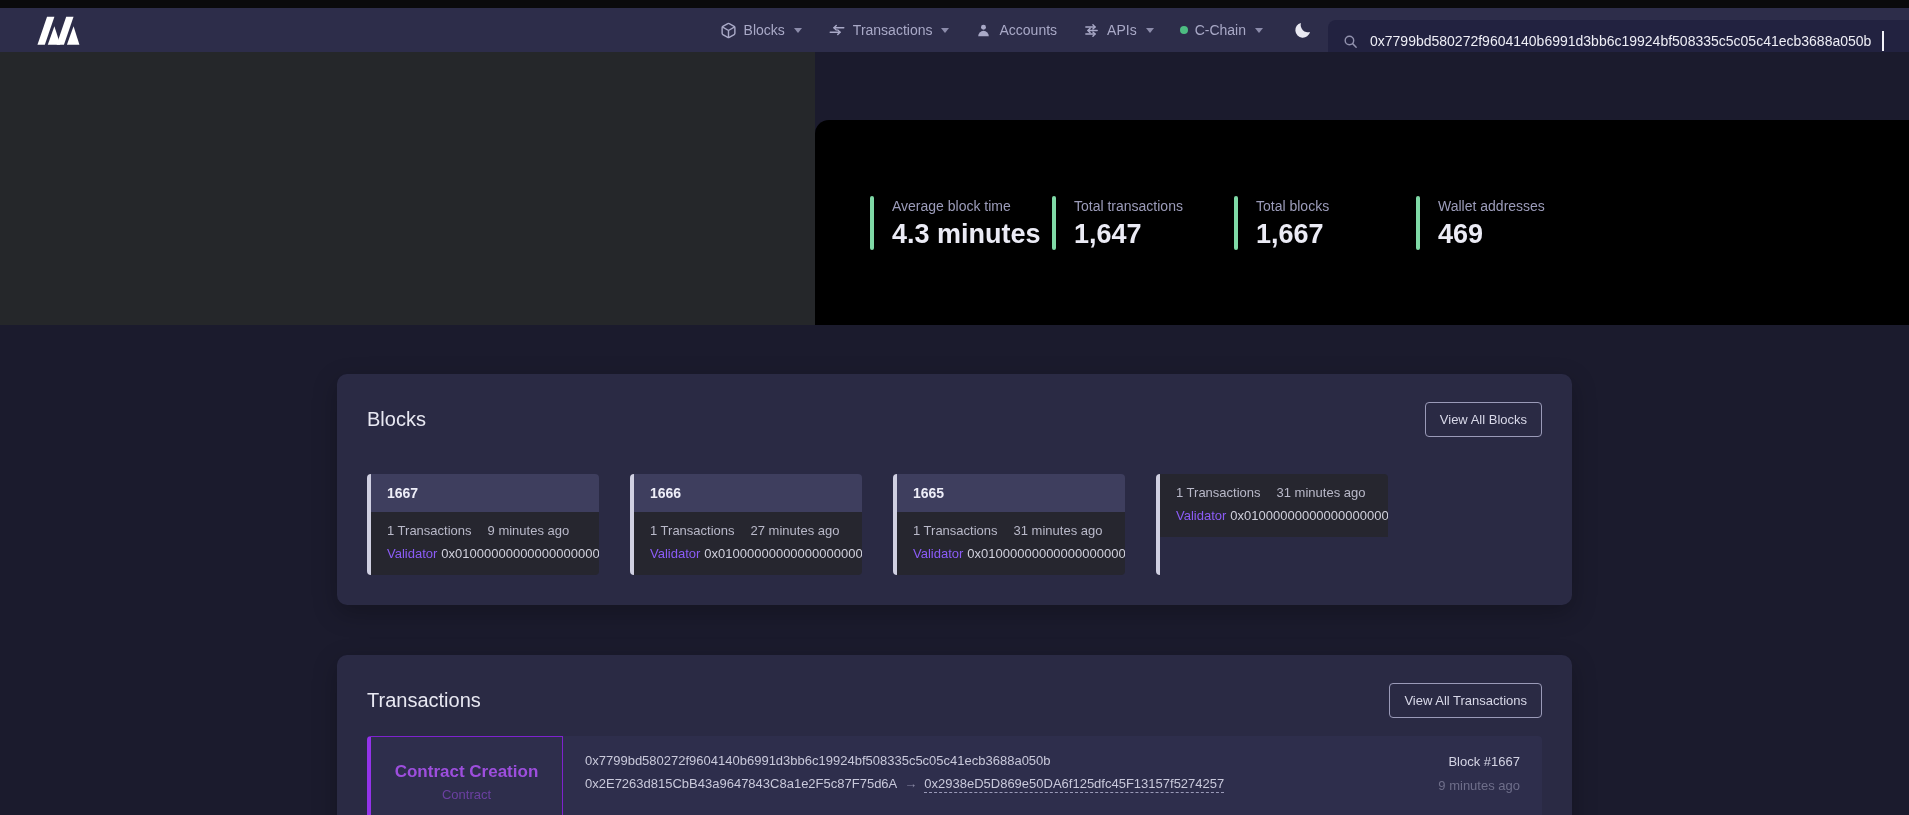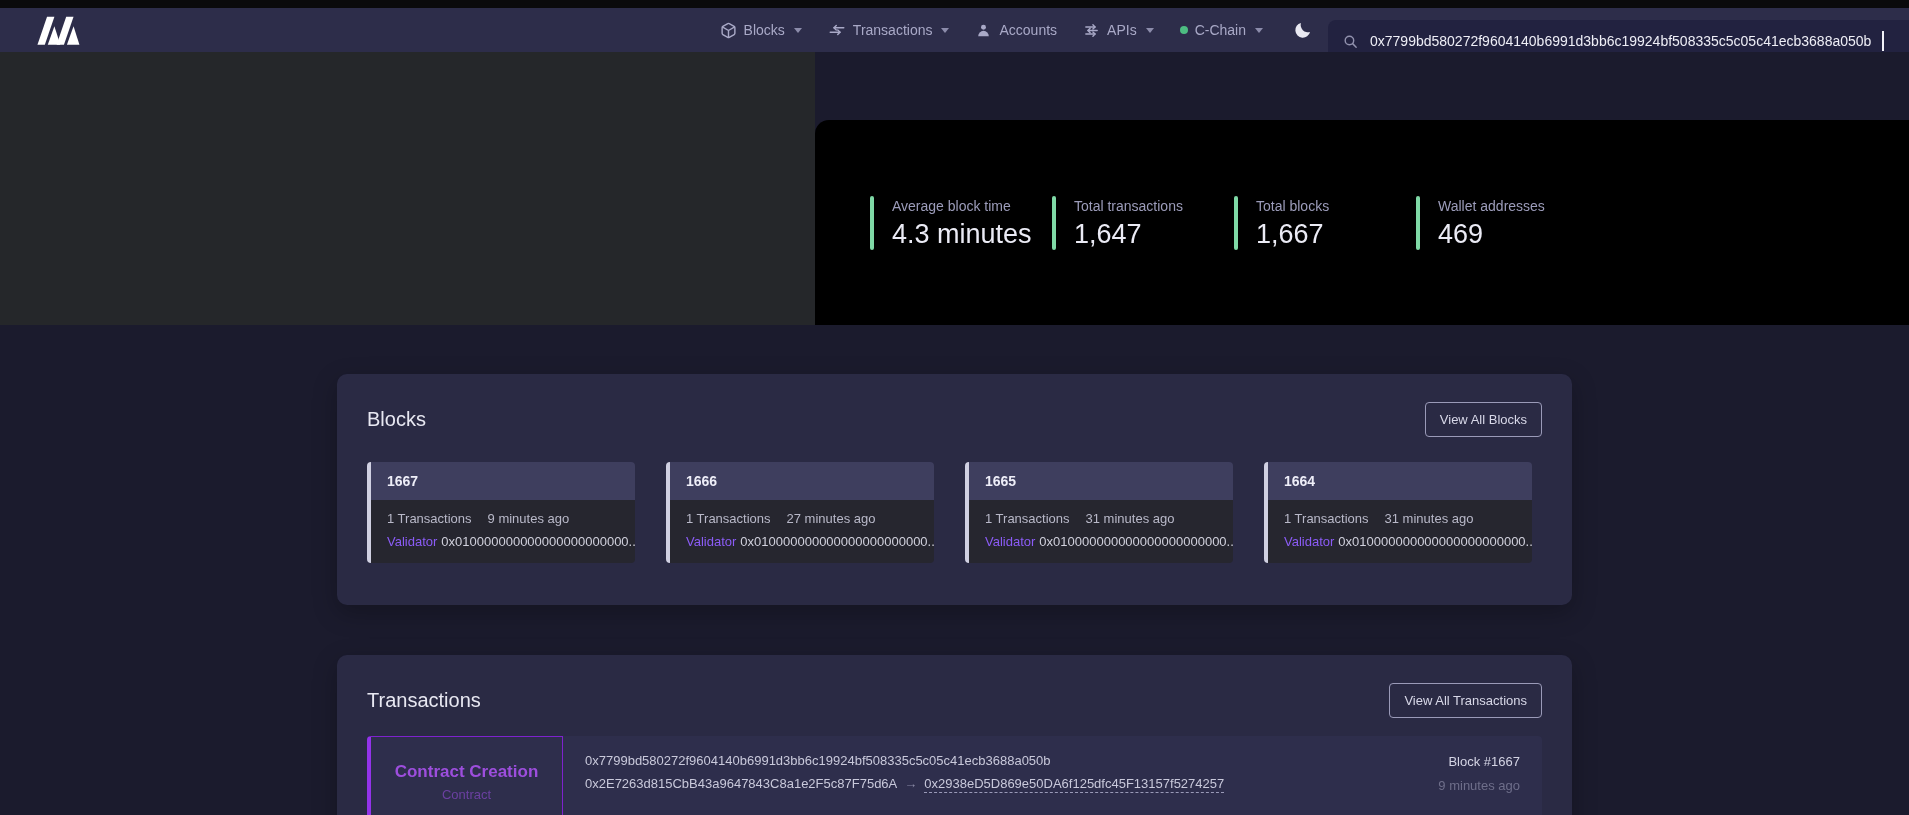--- a/index.html
+++ b/index.html
@@ -27,35 +27,35 @@
   @keyframes blink { 50% { opacity:0; } }
 
   
   .hero { position:absolute; top:52px; left:0; width:1909px; height:273px; background:#1b1b2d; }
   .hero-left { position:absolute; top:0; left:0; width:815px; height:273px; background:#25272a; }
   .stats-panel { position:absolute; left:815px; top:68px; width:1094px; height:205px; background:#000000;
                  border-top-left-radius:14px; display:flex; align-items:center; padding-left:55px; }
   .stat { width:182px; display:flex; gap:18px; }
   .stat-bar { width:4px; height:54px; background:#7fd9a6; border-radius:2px; flex:none; }
   .stat-label { color:#9c9cba; font-size:14px; margin-top:2px; white-space:nowrap; }
-  .stat-value { color:#ebebf5; font-size:27px; margin-top:5px; white-space:nowrap; }
+  .stat-value { color:#ebebf5; font-size:27px; margin-top:5px; white-space:nowrap;font-weight:bold; }
 
   
   .card { position:absolute; left:337px; width:1235px; background:#2a2a44; border-radius:10px;
           padding:28px 30px; box-shadow:0 8px 24px rgba(0,0,0,0.25); }
   .blocks-card { top:374px; height:231px; }
   .tx-card { top:655px; height:200px; }
   .card-head { display:flex; justify-content:space-between; align-items:center; }
   .section-title { color:#e8e8f2; font-size:20px; font-weight:400; }
   .view-all-btn { background:transparent; border:1px solid #9a9ab8; border-radius:4px; color:#d8d8e8;
                   font-size:13px; font-family:"Liberation Sans",sans-serif; padding:9px 14px; cursor:pointer; white-space:nowrap; }
 
   
   .block-cards { display:flex; gap:31px; margin-top:25px; }
-  .block-card { width:268px; border-left:4px solid #d0d0e2; border-radius:4px; overflow:hidden; cursor:pointer; }
+  .block-card { width:232px; border-left:4px solid #d0d0e2; border-radius:4px; overflow:hidden; cursor:pointer;margin-top:12px; }
   .block-card-head { height:38px; background:#3e3e5e; display:flex; align-items:center; padding-left:16px;
                      color:#eeeef8; font-size:14px; font-weight:bold; }
   .block-card-body { height:63px; background:#26262f; padding:11px 18px 0 16px; font-size:13px; }
   .block-meta { color:#b9b9c9; white-space:nowrap; }
   .block-meta .age { margin-left:16px; }
   .block-validator { margin-top:8px; white-space:nowrap; }
   .v-label { color:#8b5cf6; }
   .v-addr { color:#d0d0dc; margin-left:4px; }
 
   
@@ -243,21 +243,20 @@
           <div class="block-meta">
             <span>1 Transactions</span><span class="age">31 minutes ago</span>
           </div>
           <div class="block-validator">
             <span class="v-label">Validator</span><span class="v-addr">0x010000000000000000000000...</span>
           </div>
         </div>
       </div>
 
       <div class="block-card">
-        <div class="block-card-head">1664</div>
         <div class="block-card-body">
           <div class="block-meta">
             <span>1 Transactions</span><span class="age">31 minutes ago</span>
           </div>
           <div class="block-validator">
             <span class="v-label">Validator</span><span class="v-addr">0x010000000000000000000000...</span>
           </div>
         </div>
       </div>
 

